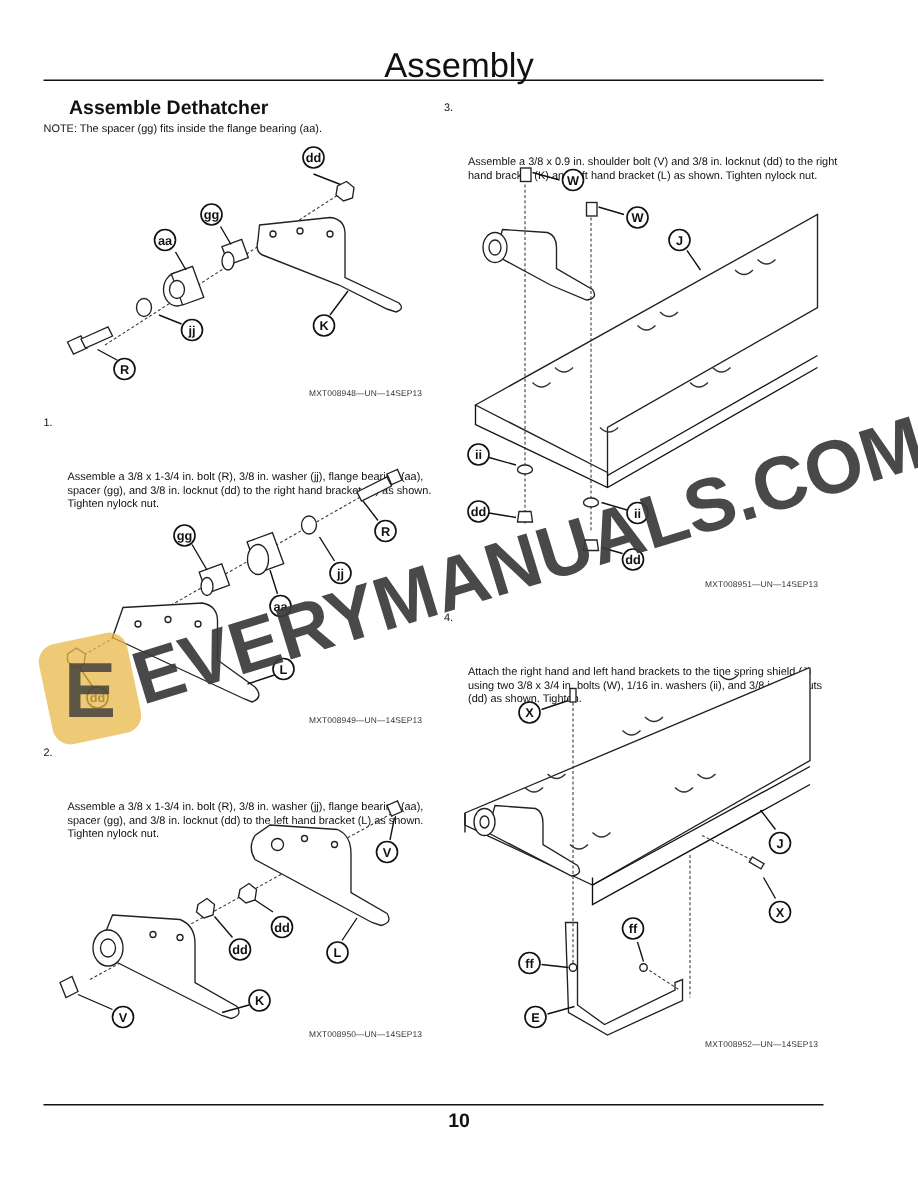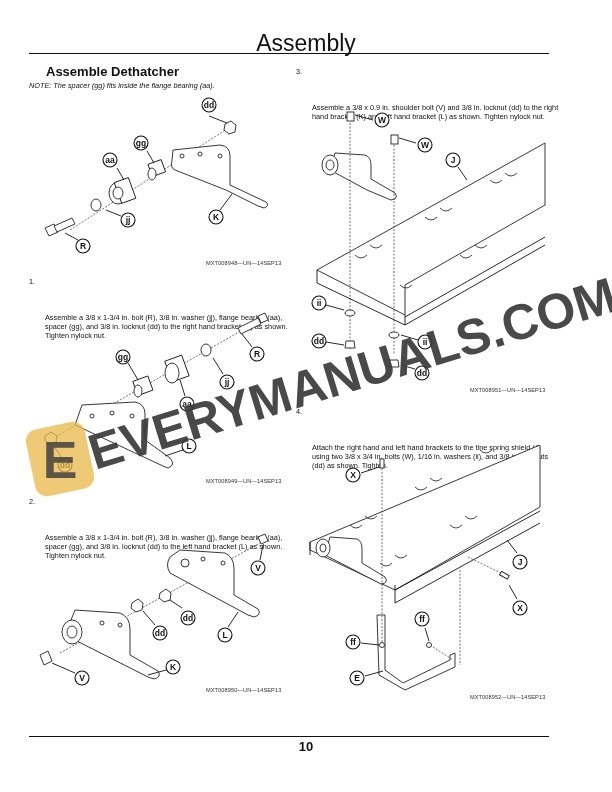--- a/index.html
+++ b/index.html
@@ -3,21 +3,21 @@
 <meta charset="utf-8">
 <style>
   html, body { margin: 0; padding: 0; background: #ffffff; }
   body { width: 612px; height: 792px; position: relative; overflow: hidden; font-family: "Liberation Sans", sans-serif; color: #111; }
   .page-title { position: absolute; top: 30px; left: 0; width: 612px; text-align: center; font-weight: normal; font-size: 23px; }
   .rule { position: absolute; left: 29px; width: 520px; height: 0; border-top: 1.2px solid #111; }
   .rule.top { top: 53px; }
   .rule.bottom { top: 736px; }
   .page-number { position: absolute; top: 739px; left: 0; width: 612px; text-align: center; font-weight: bold; font-size: 13px; }
   .section-title { position: absolute; left: 29px; top: 64px; font-weight: bold; font-size: 13px; margin-left: 17px; }
-  .note { position: absolute; left: 29px; top: 81px; font-style: italic; font-size: 7.3px; }
+  .note { position: absolute; left: 29px; top: 81px; font-size: 7.3px; }
   .step { position: absolute; font-size: 7.3px; line-height: 9.2px; }
   .step .num { position: absolute; left: 0; top: 0; }
   .step .txt { margin-left: 16px; display: block; margin-top: 36px; }
   .fig-id { position: absolute; font-size: 5.6px; color: #333; letter-spacing: 0.1px; }
   .figure { position: absolute; }
   .callout-circle { fill: #fff; stroke: #111; stroke-width: 1.1; }
   .callout-text { font-family: "Liberation Sans", sans-serif; font-size: 8.5px; font-weight: bold; text-anchor: middle; dominant-baseline: central; fill: #111; }
   .part { fill: #fff; stroke: #222; stroke-width: 0.9; }
   .dash { stroke: #333; stroke-width: 0.7; stroke-dasharray: 2 1.5; fill: none; }
   .lead { stroke: #111; stroke-width: 0.9; fill: none; }

